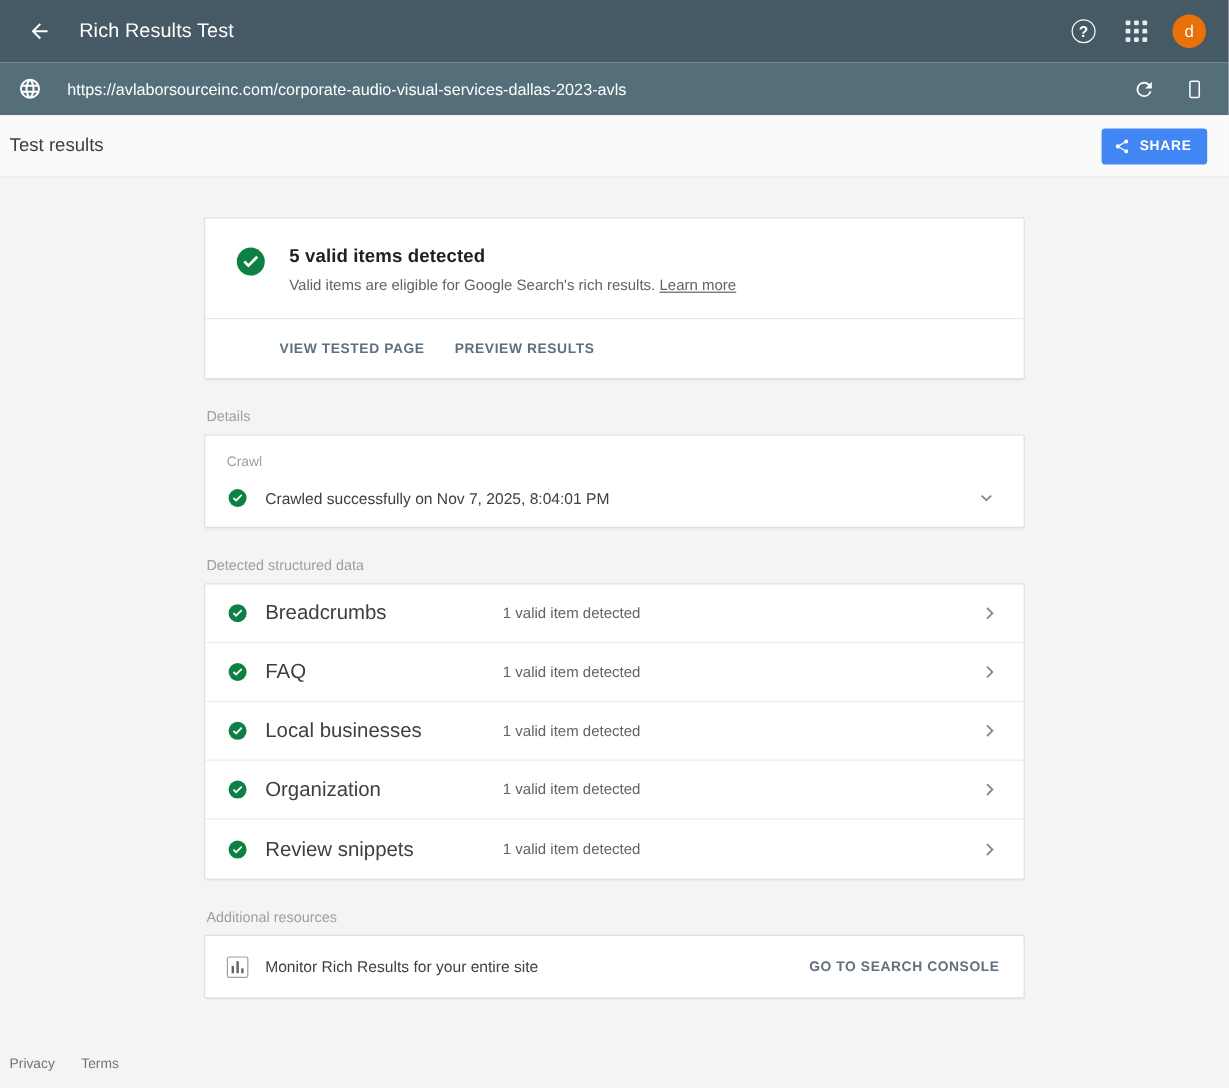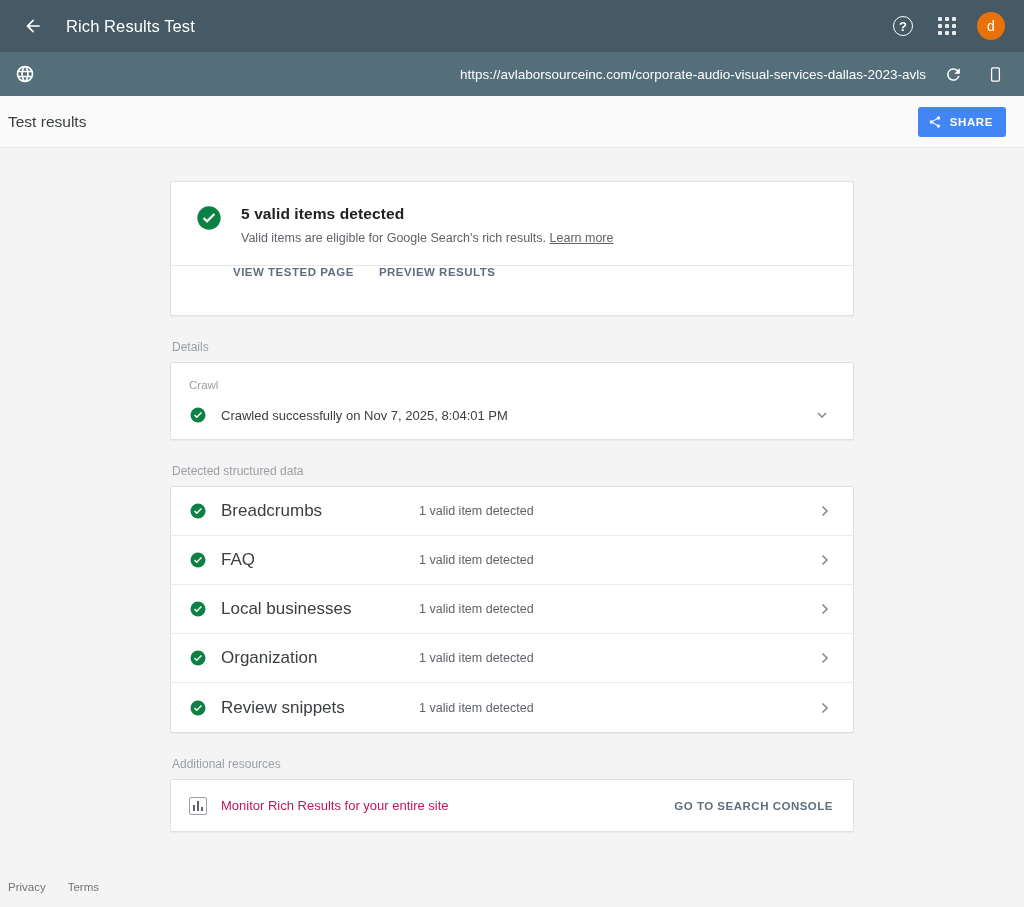--- a/index.html
+++ b/index.html
@@ -54,21 +54,20 @@
     cursor: pointer;
   }
 
   
   .urlbar {
     background: #546e7a;
     height: 44px;
     display: flex; align-items: center;
     padding: 0 14px;
     flex: 0 0 auto;
-    text-align: right;
   }
   .globe {
     width: 22px; height: 22px; flex: 0 0 auto;
     display: flex; align-items: center; justify-content: center;
     margin-right: 20px;
   }
   .url-text {
     color: #ffffff;
     font-size: 13.5px;
     flex: 1 1 auto;
@@ -118,21 +117,21 @@
   }
 
   
   .summary-top { display: flex; padding: 22px 22px 20px 24px; gap: 18px; }
   .summary-texts { padding-top: 1px; }
   .summary-title { font-size: 15.5px; color: #202124; font-weight: bold; letter-spacing: .1px; }
   .summary-sub { font-size: 12.5px; color: #5f6368; margin-top: 8px; }
   .summary-sub a { color: #5f6368; text-decoration: underline; cursor: pointer; }
   .summary-actions {
     border-top: 1px solid #e8e8e8;
-    height: 50px; display: flex; align-items: flex-start;
+    height: 50px; display: flex; align-items: center;
     padding-left: 62px; gap: 25px;
   }
   .text-btn {
     background: none; border: none;
     color: #5f6f7e; font-size: 11.5px; font-weight: bold;
     letter-spacing: .5px; cursor: pointer;
     font-family: "Liberation Sans", sans-serif;
   }
 
   .section-label {
@@ -159,21 +158,21 @@
   }
   .sd-row:last-child { border-bottom: none; }
   .sd-name { font-size: 17px; color: #3c4043; width: 198px; margin-left: 14px; }
   .sd-status { font-size: 12.5px; color: #5f6368; flex: 1 1 auto; }
 
   
   .res-row {
     display: flex; align-items: center;
     height: 51px; padding: 0 20px 0 18px;
   }
-  .res-text { font-size: 13px; color: #be185d; margin-left: 14px; flex: 1 1 auto; }
+  .res-text { font-size: 13px; color: #404040; margin-left: 14px; flex: 1 1 auto; }
   .res-link {
     background: none; border: none;
     color: #5f6f7e; font-size: 11.5px; font-weight: bold;
     letter-spacing: .5px; cursor: pointer;
     font-family: "Liberation Sans", sans-serif;
   }
   .res-icon {
     width: 18px; height: 18px; border: 1px solid #9aa0a6; border-radius: 2px;
     display: flex; align-items: flex-end; justify-content: center; gap: 1.5px;
     padding-bottom: 3px;

